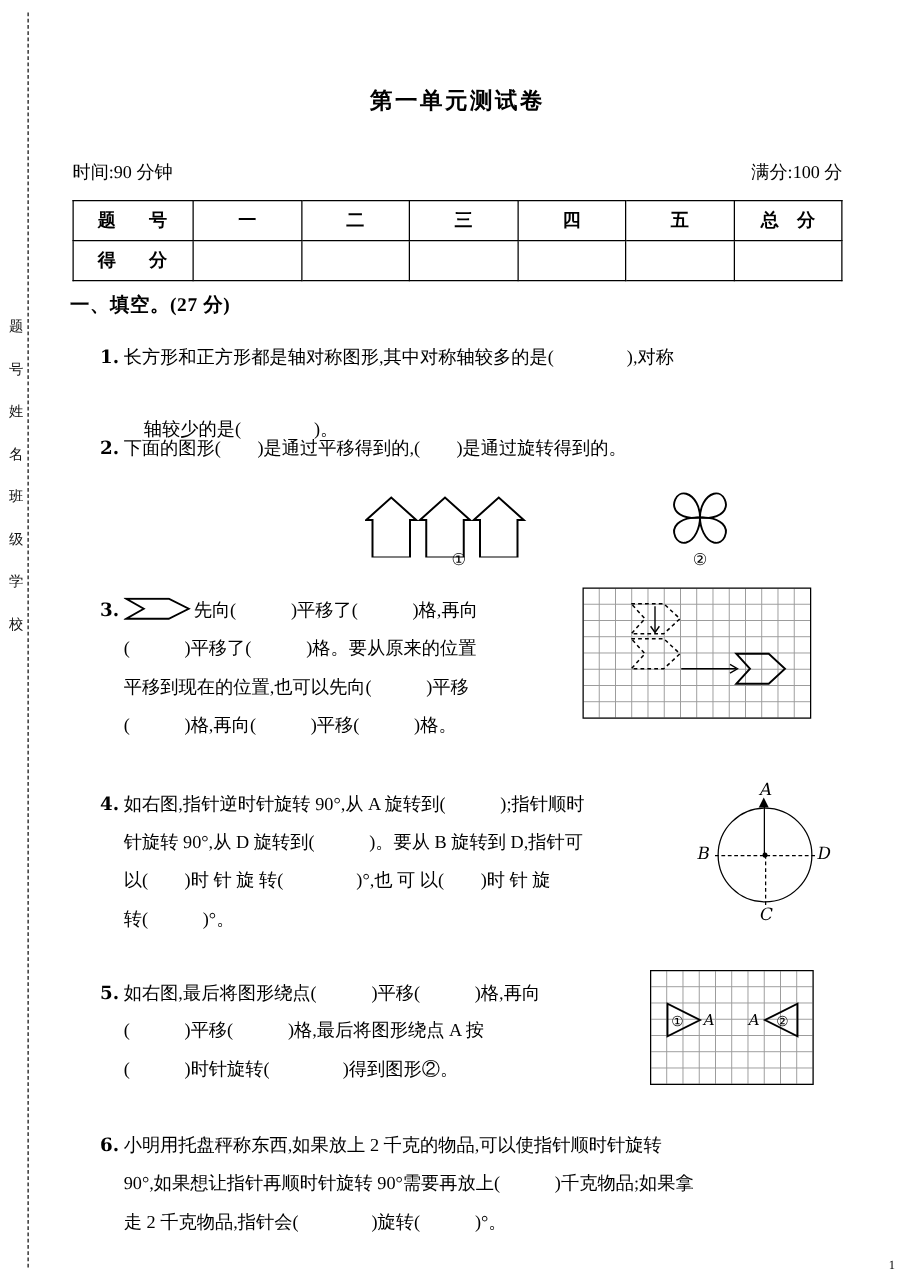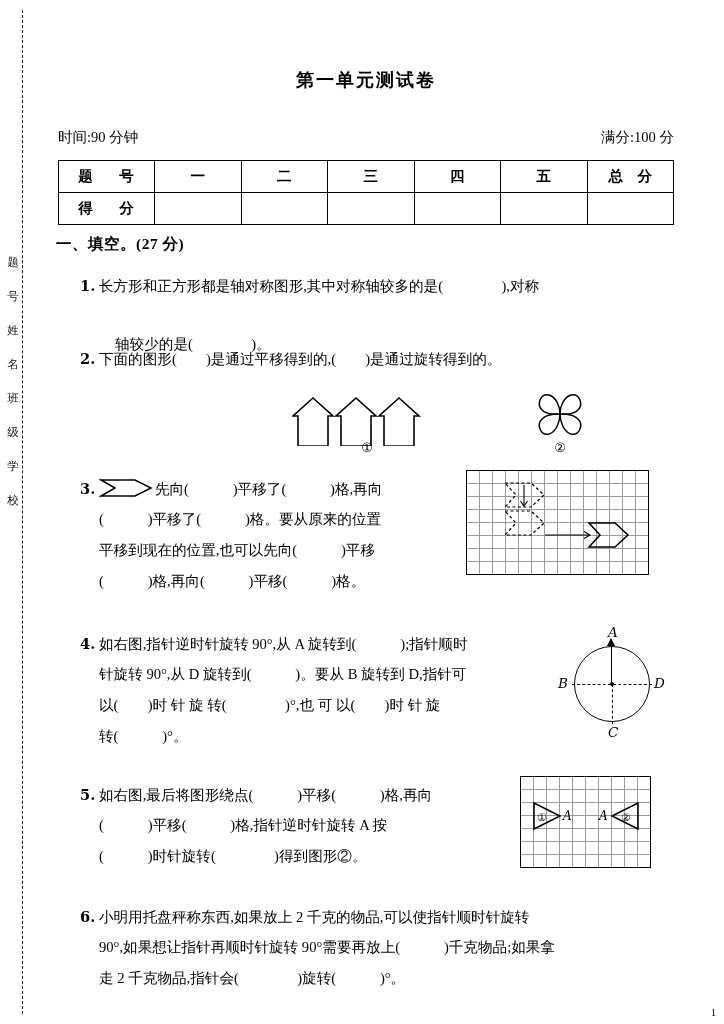--- a/index.html
+++ b/index.html
@@ -356,21 +356,21 @@
     <div class="lbl-abs" style="left:10px; top:47px;">B</div>
     <div class="lbl-abs" style="left:106px; top:47px;">D</div>
     <div class="lbl-abs" style="left:60px; top:96px;">C</div>
   </div>
 
   <div class="q" style="top:779px; left:34px; width:470px;">
     <span class="num">5.</span>
     <span>如右图,最后将图形绕点(　　　)平移(　　　)格,再向</span>
   </div>
   <div class="q" style="top:810px; left:53px; width:450px;">
-    <span>(　　　)平移(　　　)格,指针逆时针旋转 A 按</span>
+    <span>(　　　)平移(　　　)格,最后将图形绕点 A 按</span>
   </div>
   <div class="q" style="top:841px; left:53px; width:450px;">
     <span>(　　　)时针旋转(　　　　)得到图形②。</span>
   </div>
 
   <div class="gridbox" style="left:474px; top:776px; width:131px; height:92px;">
     <svg width="129" height="90" viewBox="0 0 129 90" style="display:block">
       <g fill="none" stroke="#000" stroke-width="1.5">
         <path d="M13,26 L13,52 L39,39 Z"></path>
         <path d="M117,26 L117,52 L91,39 Z"></path>

